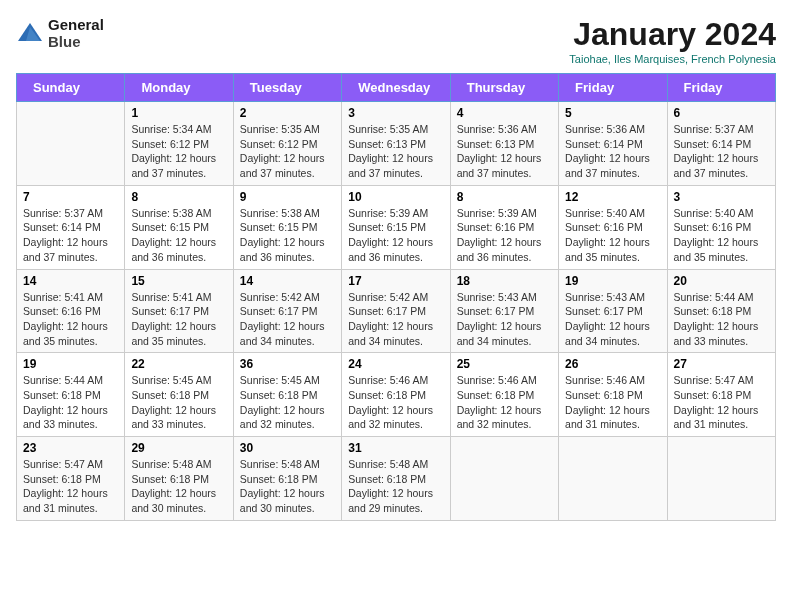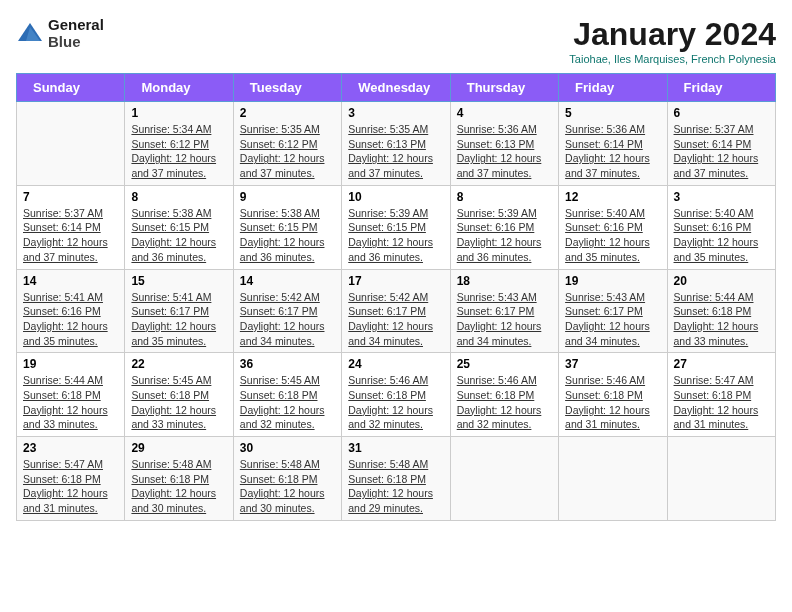--- a/index.html
+++ b/index.html
@@ -68,21 +68,20 @@
     .day-number {
       font-weight: bold;
       font-size: 12px;
       margin-bottom: 2px;
       color: #000;
     }
     .day-info {
       color: #333;
       font-size: 10.5px;
       line-height: 1.4;
-      text-decoration: underline;
     }
     td.empty {
       background: #f9f9f9;
     }
   </style>
 </head>
 <body>
 
 <div class="header">
   <div class="logo">
@@ -291,21 +290,21 @@
 and 32 minutes.</div>
         </td>
         <td>
           <div class="day-number">25</div>
           <div class="day-info" style="white-space: pre-line;">Sunrise: 5:46 AM
 Sunset: 6:18 PM
 Daylight: 12 hours
 and 32 minutes.</div>
         </td>
         <td>
-          <div class="day-number">37</div>
+          <div class="day-number">26</div>
           <div class="day-info" style="white-space: pre-line;">Sunrise: 5:46 AM
 Sunset: 6:18 PM
 Daylight: 12 hours
 and 31 minutes.</div>
         </td>
         <td>
           <div class="day-number">27</div>
           <div class="day-info" style="white-space: pre-line;">Sunrise: 5:47 AM
 Sunset: 6:18 PM
 Daylight: 12 hours

